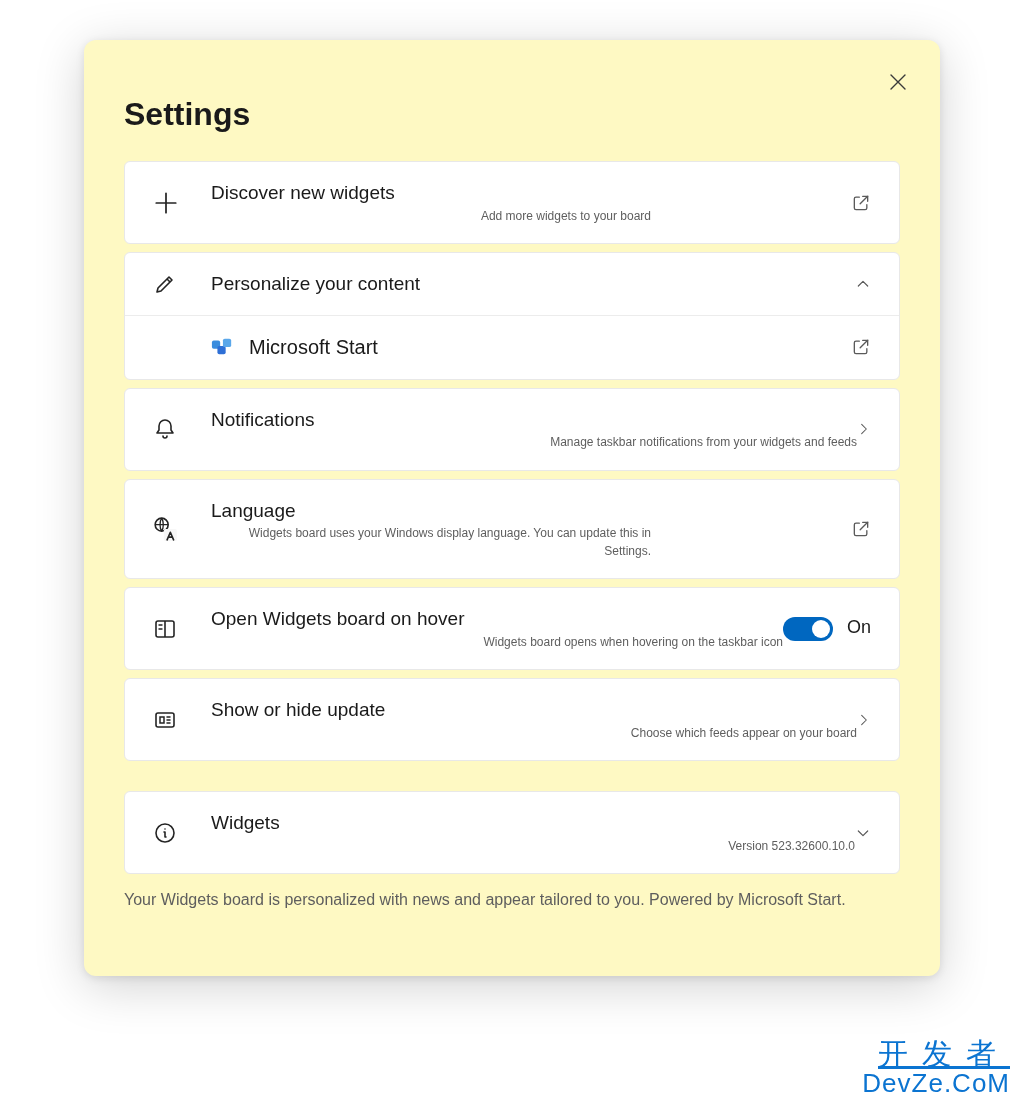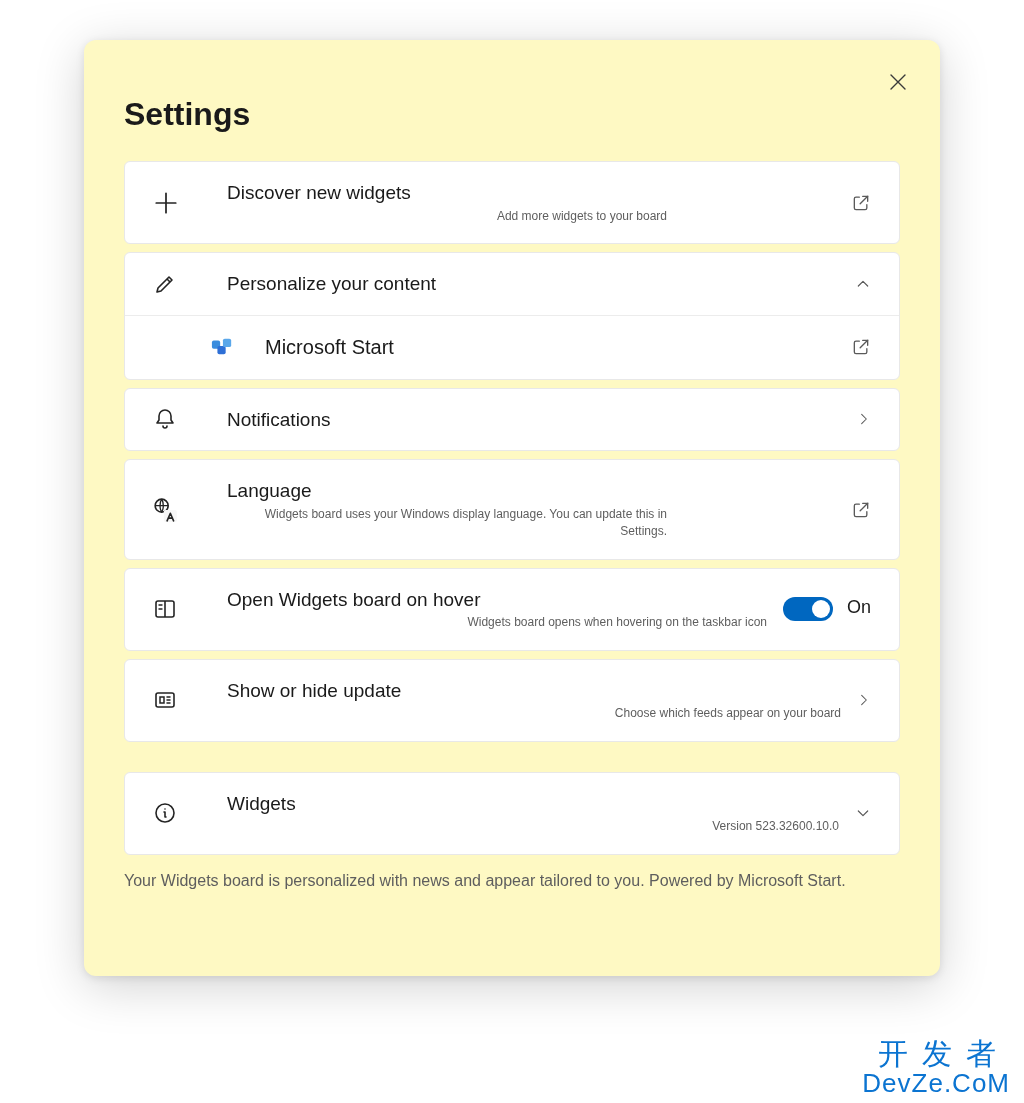--- a/index.html
+++ b/index.html
@@ -36,21 +36,21 @@
     background: #ffffff;
     border: 1px solid #e8e8e8;
     border-radius: 6px;
     overflow: hidden;
     margin-bottom: 8px;
   }
   .row {
     display: flex;
     align-items: center;
     padding: 18px 28px;
-    gap: 16px;
+    gap: 0;
     cursor: pointer;
   }
   .row + .row { border-top: 1px solid #ececec; }
   .icon-slot {
     width: 58px;
     flex: 0 0 58px;
     display: flex;
     align-items: center;
     justify-content: flex-start;
     color: #242424;
@@ -118,21 +118,21 @@
   svg { display: block; }
   .watermark {
     position: absolute;
     right: 14px; bottom: 6px;
     text-align: right;
     font-family: "SimHei","Microsoft YaHei",sans-serif;
     color: #0b74d1;
     line-height: 1.05;
     user-select: none;
   }
-  .watermark .line1 { font-size: 30px; letter-spacing: 14px; font-weight: 500;}
+  .watermark .line1 { font-size: 30px; letter-spacing: 14px; font-weight: 500; text-decoration: underline;}
   .watermark .line2 { font-size: 26px; font-family: "Segoe UI",sans-serif; letter-spacing: 1px; }
 </style>
 </head>
 <body>
 
 <div class="panel">
 
   <div class="close-btn">
     <svg width="16" height="16" viewBox="0 0 16 16">
         <path d="M1 1 L15 15 M15 1 L1 15" stroke="currentColor" stroke-width="1.4" stroke-linecap="round"></path>
@@ -203,20 +203,21 @@
   <div class="card">
     <div class="row">
       <div class="icon-slot">
         <svg width="24" height="24" viewBox="0 0 24 24" fill="none">
             <path d="M12 3a6 6 0 0 0-6 6v4l-2 3h16l-2-3V9a6 6 0 0 0-6-6z" stroke="currentColor" stroke-width="1.6" stroke-linejoin="round"></path>
             <path d="M10 19a2 2 0 0 0 4 0" stroke="currentColor" stroke-width="1.6" stroke-linecap="round"></path>
           </svg>
       </div>
       <div class="text-col">
         <div class="row-title">Notifications</div>
+        <div class="row-sub" style="max-width:none;">Manage taskbar notifications from your widgets and feeds</div>
       </div>
       <div class="action-slot">
         <svg width="14" height="14" viewBox="0 0 24 24">
             <path d="M8 4l8 8-8 8" stroke="currentColor" stroke-width="1.8" fill="none" stroke-linecap="round" stroke-linejoin="round"></path>
           </svg>
       </div>
     </div>
   </div>
 
   <div class="card">

